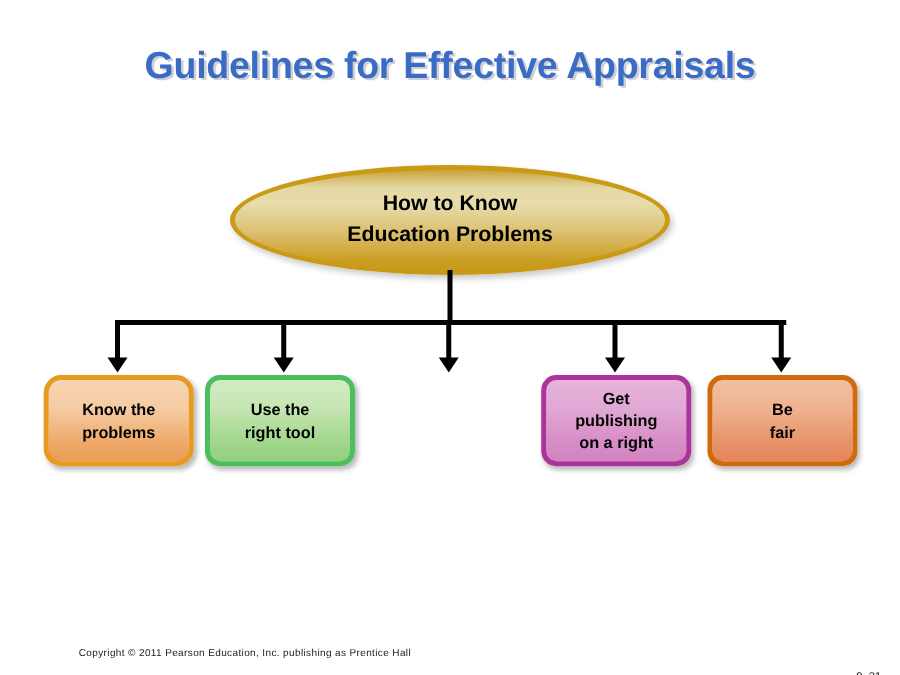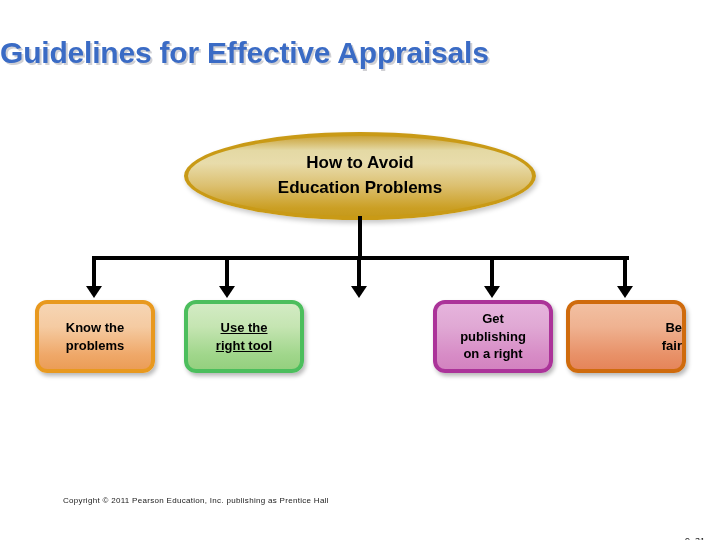--- a/index.html
+++ b/index.html
@@ -19,20 +19,21 @@
     height: 540px;
     background: #ffffff;
   }
 
   
   #slide-title {
     position: absolute;
     left: 0;
     top: 36px;
     width: 720px;
+    text-align: center;
     font-size: 30px;
     font-weight: bold;
     color: #3A6BC5;
     letter-spacing: -0.2px;
     text-shadow: 2px 2px 0 rgba(150,150,160,0.45);
     white-space: nowrap;
   }
 
   
   #root-ellipse {
@@ -145,21 +146,21 @@
   }
   .skin-salmon {
     background: linear-gradient(to bottom, #f2c0a2 0%, #efb291 35%, #e89168 78%, #e5855a 100%);
     border-color: #cf6b0d;
   }
 
   
   #footer-copyright {
     position: absolute;
     left: 63px;
-    top: 496px;
+    top: 518px;
     font-size: 8px;
     color: #1a1a1a;
     letter-spacing: 0.3px;
     white-space: nowrap;
   }
   #footer-pagenum {
     position: absolute;
     right: 15px;
     top: 536px;
     font-size: 9px;
@@ -169,21 +170,21 @@
 </style>
 </head>
 <body>
 
 <div id="slide">
 
   <div id="slide-title">Guidelines for Effective Appraisals</div>
 
   <div id="root-ellipse">
     <div class="ellipse-text">
-      <span>How to Avoid</span><br>
+      <span>How to Know</span><br>
       <span>Education Problems</span>
     </div>
   </div>
 
   <div class="connector-line" id="stem-vertical"></div>
   <div class="connector-line" id="bus-horizontal"></div>
 
   <div id="drops">
       <div class="drop" style="left: 92px;"></div>
       <div class="drop" style="left: 225px;"></div>
@@ -193,30 +194,30 @@
     </div>
   <div id="arrows">
       <div class="arrowhead" style="left: 86px;"></div>
       <div class="arrowhead" style="left: 219px;"></div>
       <div class="arrowhead" style="left: 351px;"></div>
       <div class="arrowhead" style="left: 484px;"></div>
       <div class="arrowhead" style="left: 617px;"></div>
     </div>
 
   <div id="boxes">
-      <div class="node-box skin-orange" style="left: 35px;">
+      <div class="node-box skin-orange" style="left: 35px; border-radius: 14px;">
         <span class="node-text"><span>Know the</span><br><span>problems</span></span>
       </div>
-      <div class="node-box skin-green" style="left: 184px; text-decoration: underline;">
+      <div class="node-box skin-green" style="left: 164px;">
         <span class="node-text"><span>Use the</span><br><span>right tool</span></span>
       </div>
       <div class="node-box skin-magenta" style="left: 433px;">
         <span class="node-text"><span>Get</span><br><span>publishing</span><br><span>on a right</span></span>
       </div>
-      <div class="node-box skin-salmon" style="left: 566px; text-align: right;">
+      <div class="node-box skin-salmon" style="left: 566px;">
         <span class="node-text"><span>Be</span><br><span>fair</span></span>
       </div>
     </div>
 
   <div id="footer-copyright">Copyright © 2011 Pearson Education, Inc. publishing as Prentice Hall</div>
 
   <div id="footer-pagenum">9–31</div>
 
 </div>
 

